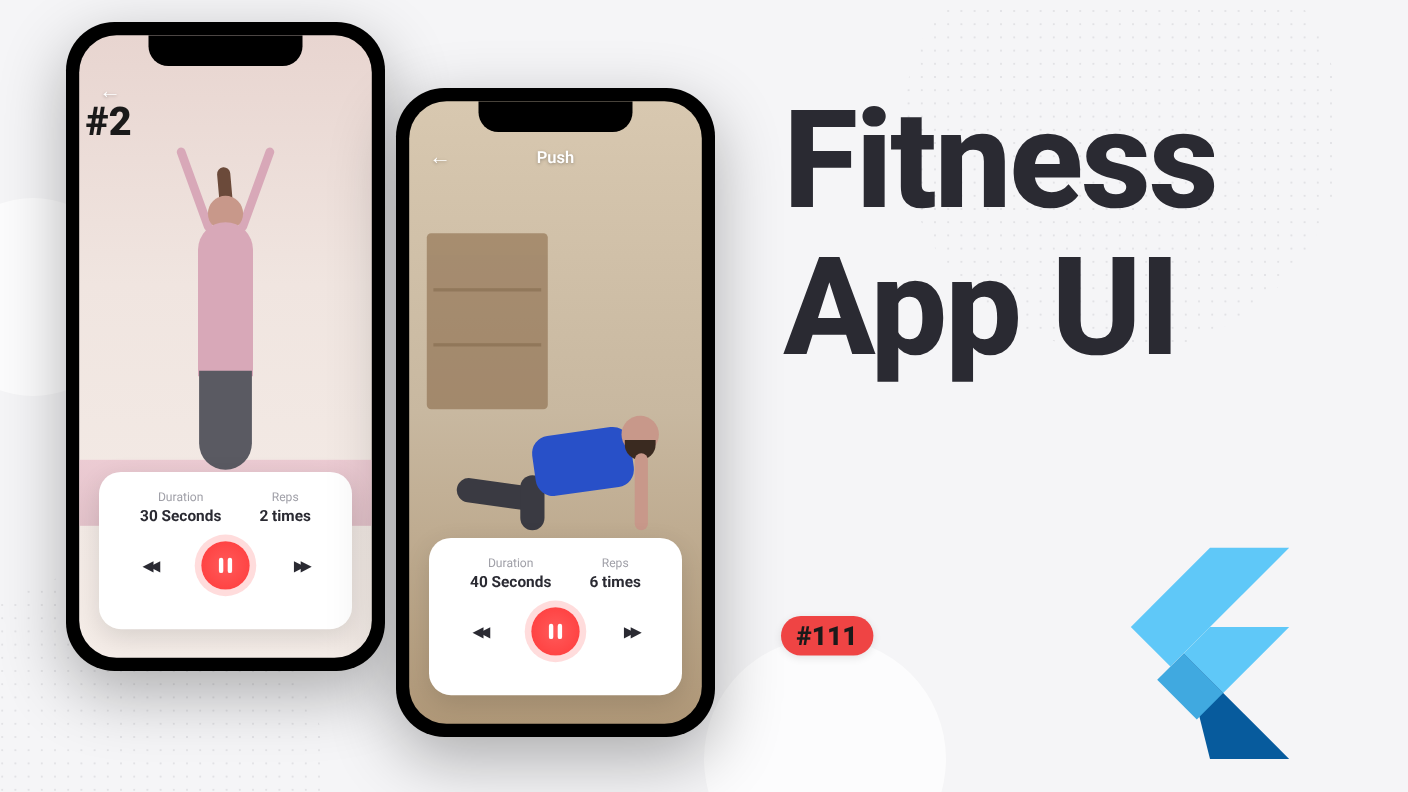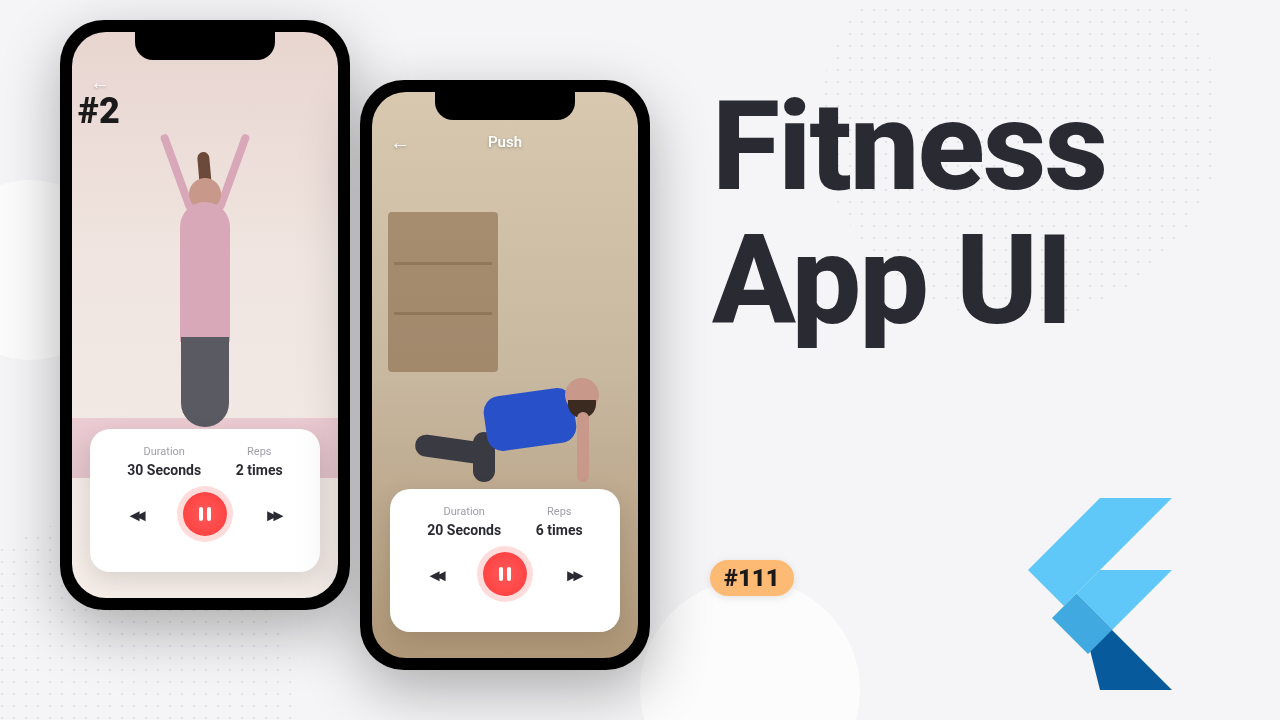--- a/index.html
+++ b/index.html
@@ -45,21 +45,21 @@
 .col{text-align:center}
 .lbl{font-size:11px;color:#a0a0a8;margin-bottom:4px}
 .val{font-size:14px;font-weight:700;color:#2a2a32}
 .ctrls{display:flex;justify-content:space-around;align-items:center}
 .skip{color:#2a2a32;font-size:18px;letter-spacing:-3px;font-weight:900}
 .play{width:44px;height:44px;background:radial-gradient(circle,#ff5a5a 0%,#ff3a3a 100%);border-radius:50%;display:flex;align-items:center;justify-content:center;box-shadow:0 0 0 6px rgba(255,80,80,.2)}
 .pause{display:flex;gap:4px}
 .pause span{width:4px;height:14px;background:#fff;border-radius:2px}
 .badge{position:absolute;font-weight:900;color:#1a1a1a}
 .badge.b1{top:90px;left:78px;font-size:36px;z-index:20}
-.badge.b2{top:560px;left:710px;font-size:24px;background:#fdba74;padding:4px 14px;border-radius:20px;box-shadow:0 2px 8px rgba(0,0,0,.1)}
+.badge.b2{top:560px;left:710px;font-size:24px;background:#ef4444;padding:4px 14px;border-radius:20px;box-shadow:0 2px 8px rgba(0,0,0,.1)}
 .headline{position:absolute;top:80px;left:712px;font-size:124px;font-weight:800;color:#2a2a32;line-height:1.08;letter-spacing:-2px}
 .flutter{position:absolute;bottom:30px;right:60px;width:240px;height:240px}
 .flutter svg{width:100%;height:100%}
 </style>
 </head>
 <body>
 
 <div class="bg-dots top"></div>
 <div class="bg-dots bot"></div>
 <div class="bg-blob a"></div>
@@ -120,21 +120,21 @@
         <div class="knee"></div>
         <div class="torso"></div>
       <div class="head2"></div>
         <div class="beard"></div>
         <div class="arm3"></div>
     </div>
     <div class="card c2">
       <div class="row">
         <div class="col">
           <div class="lbl">Duration</div>
-          <div class="val">20 Seconds</div>
+          <div class="val">40 Seconds</div>
         </div>
         <div class="col">
           <div class="lbl">Reps</div>
           <div class="val">6 times</div>
         </div>
       </div>
       <div class="ctrls">
         <span class="skip">◂◂</span>
         <div class="play">
           <div class="pause">

